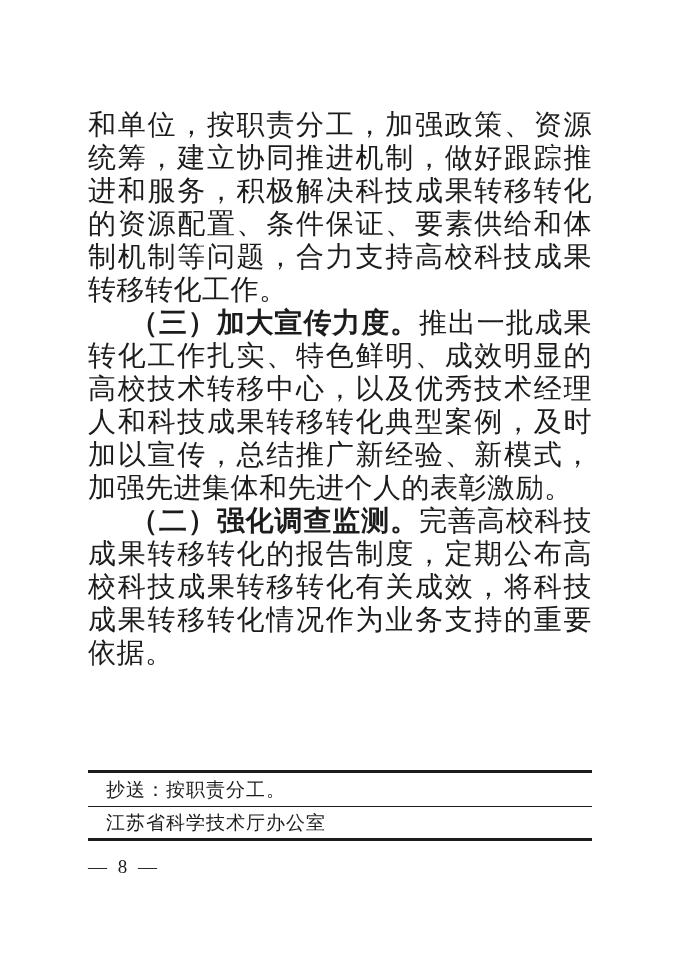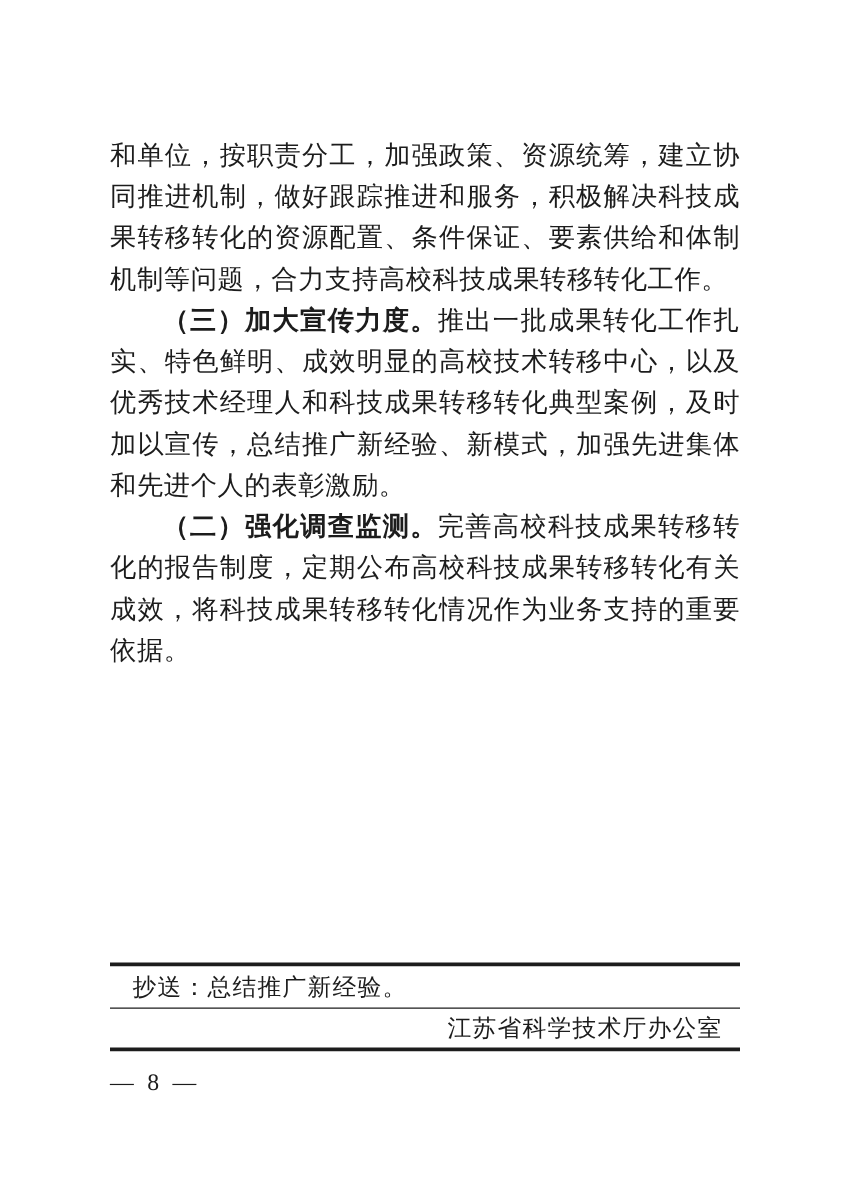--- a/index.html
+++ b/index.html
@@ -17,21 +17,21 @@
     color: #1c1c1c;
   }
   .content {
     position: absolute;
     left: 88px;
     top: 108px;
     width: 504px;
   }
   .content p {
     margin: 0;
-    font-size: 21px;
+    font-size: 28px;
     line-height: 33px;
     text-align: justify;
     text-justify: inter-ideograph;
     letter-spacing: 0.5px;
   }
   .content p.indent {
     text-indent: 42px;
   }
   .para-lead {
     font-weight: 700;
@@ -54,21 +54,21 @@
     height: 33px;
     display: flex;
     align-items: center;
     padding-left: 18px;
     letter-spacing: 1px;
   }
   .issuer-row {
     height: 31px;
     display: flex;
     align-items: center;
-    justify-content: flex-end;
+    justify-content: space-between;
     padding-left: 18px;
     padding-right: 14px;
     letter-spacing: 1px;
   }
   .page-number {
     margin-top: 15px;
     font-size: 19px;
     letter-spacing: 3px;
   }
 </style>
@@ -82,21 +82,21 @@
 
     <p class="indent"><span class="para-lead">（三）加大宣传力度。</span><span>推出一批成果转化工作扎实、特色鲜明、成效明显的高校技术转移中心，以及优秀技术经理人和科技成果转移转化典型案例，及时加以宣传，总结推广新经验、新模式，加强先进集体和先进个人的表彰激励。</span></p>
 
     <p class="indent"><span class="para-lead">（二）强化调查监测。</span><span>完善高校科技成果转移转化的报告制度，定期公布高校科技成果转移转化有关成效，将科技成果转移转化情况作为业务支持的重要依据。</span></p>
   </div>
 
   <div class="footer">
     <div class="rule thick"></div>
 
     <div class="cc-row">
-      <span>抄送：总结推广新经验。</span>
+      <span>抄送：按职责分工。</span>
     </div>
 
     <div class="rule thin"></div>
 
     <div class="issuer-row">
       <span>江苏省科学技术厅办公室</span>
     </div>
 
     <div class="rule thick"></div>
 

